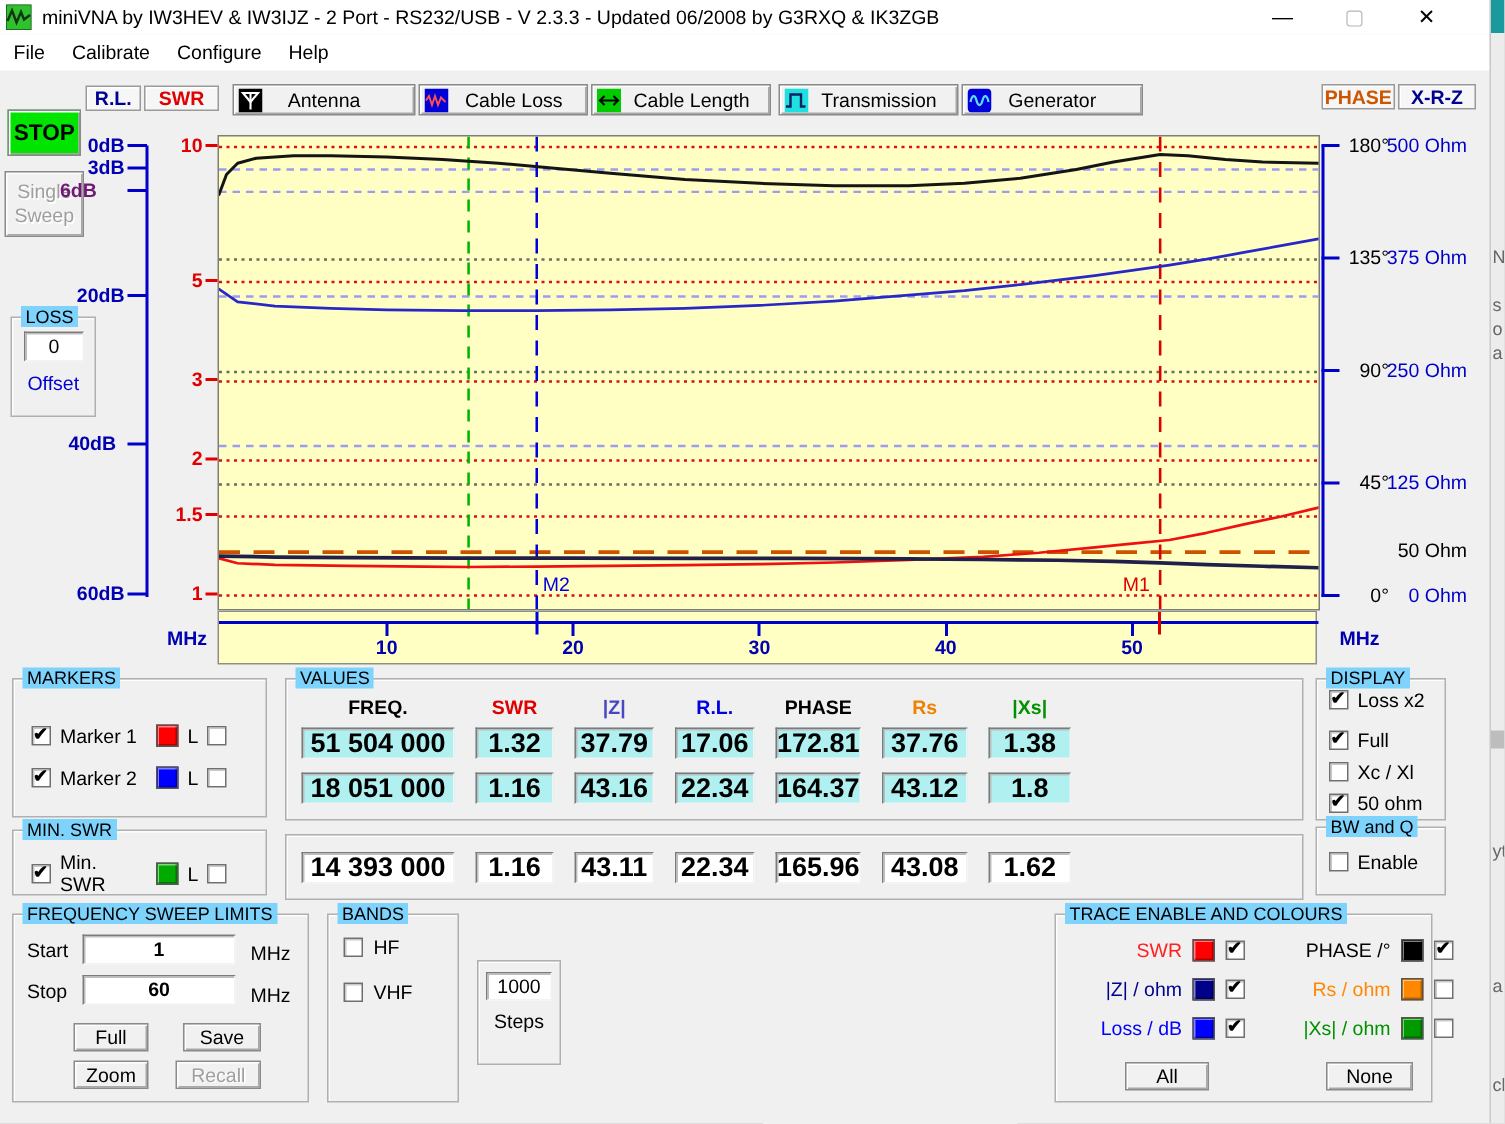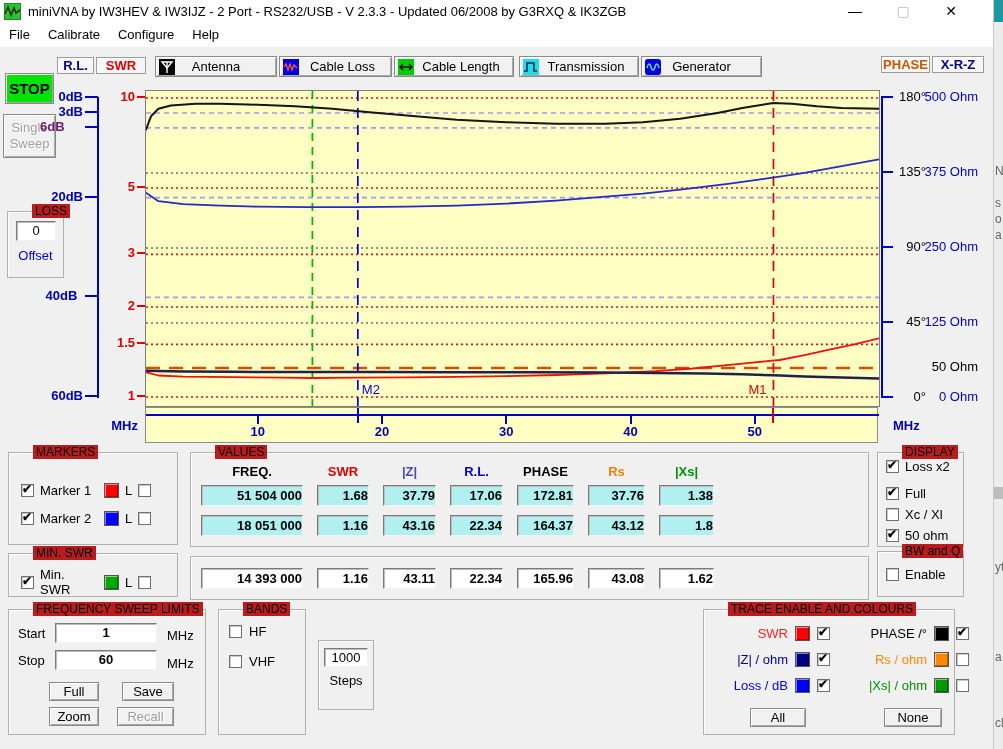--- a/index.html
+++ b/index.html
@@ -14,32 +14,32 @@
   .menu-item{display:inline-block;padding:4px 9px 3px 9px;font-size:13px}
   
   .btn{background:#f1f1f1;border:1px solid #8a8a8a;
        box-shadow:inset 1px 1px 0 #ffffff, inset -1px -1px 0 #a8a8a8;
        display:flex;align-items:center;justify-content:center;box-sizing:border-box;font-size:13px}
   .flat{background:#f6f6f6;border:1px solid #9a9a9a;box-shadow:inset 1px 1px 0 #fff;font-weight:bold}
   .disabled{color:#9f9f9f;text-shadow:1px 1px 0 #fff}
   .sunken{background:#fff;border:1px solid;border-color:#7b7b7b #f2f2f2 #f2f2f2 #7b7b7b;
           box-shadow:inset 1px 1px 0 #bdbdbd;box-sizing:border-box}
   .gb{position:absolute;border:1px solid #b0b0b0;box-shadow:inset 1px 1px 0 #fdfdfd;box-sizing:border-box}
-  .gb-lbl{position:absolute;top:-8px;left:24px;background:#b91c1c;padding:0 3px;font-size:12px;white-space:nowrap}
+  .gb-lbl{position:absolute;top:-8px;left:6px;background:#7dd3fc;padding:0 3px;font-size:12px;white-space:nowrap}
   .cb{width:13px;height:13px;background:#fff;border:1px solid #6f6f6f;box-shadow:inset 1px 1px 0 #c9c9c9;
       position:relative;box-sizing:border-box;flex:none}
   .cb.on::after{content:"✔";position:absolute;left:0px;top:-3px;font-size:12px;font-weight:bold;color:#000}
   .swatch{width:13px;height:13px;border:1px solid #555;box-shadow:inset -1px -1px 0 rgba(0,0,0,.3), inset 1px 1px 0 rgba(255,255,255,.5);flex:none}
   .row{display:flex;align-items:center}
   
   .axlbl{position:absolute;font-weight:bold;font-size:13px;white-space:nowrap;line-height:15px}
   .tick{position:absolute}
   .vrow{position:absolute;display:grid;grid-template-columns:102px 52px 53px 53px 57px 57px 55px;column-gap:14px;left:10px}
   .vhead{font-weight:bold;text-align:center;font-size:13px}
-  .vcell{height:21px;line-height:19px;text-align:right;font-weight:bold;font-size:13px}
+  .vcell{height:21px;line-height:19px;text-align:center;font-weight:bold;font-size:18px}
   .cyan{background:#b0f0f0}
   .edge-frag{position:absolute;color:#666;font-size:12px}
   svg{display:block}
 </style>
 </head>
 <body>
 
 <div class="app">
 
   <div class="titlebar">
@@ -216,21 +216,21 @@
         <span class="vhead" style="color: rgb(0, 0, 0);">FREQ.</span>
         <span class="vhead" style="color: rgb(224, 0, 0);">SWR</span>
         <span class="vhead" style="color: rgb(72, 72, 192);">|Z|</span>
         <span class="vhead" style="color: rgb(0, 0, 224);">R.L.</span>
         <span class="vhead" style="color: rgb(0, 0, 0);">PHASE</span>
         <span class="vhead" style="color: rgb(240, 128, 0);">Rs</span>
         <span class="vhead" style="color: rgb(0, 144, 0);">|Xs|</span>
       </div>
     <div class="vrow" style="top:32px" id="values-row-0">
         <div class="vcell sunken cyan">51 504 000</div>
-        <div class="vcell sunken cyan">1.68</div>
+        <div class="vcell sunken cyan">1.32</div>
         <div class="vcell sunken cyan">37.79</div>
         <div class="vcell sunken cyan">17.06</div>
         <div class="vcell sunken cyan">172.81</div>
         <div class="vcell sunken cyan">37.76</div>
         <div class="vcell sunken cyan">1.38</div>
       </div>
     <div class="vrow" style="top:62px" id="values-row-1">
         <div class="vcell sunken cyan">18 051 000</div>
         <div class="vcell sunken cyan">1.16</div>
         <div class="vcell sunken cyan">43.16</div>

